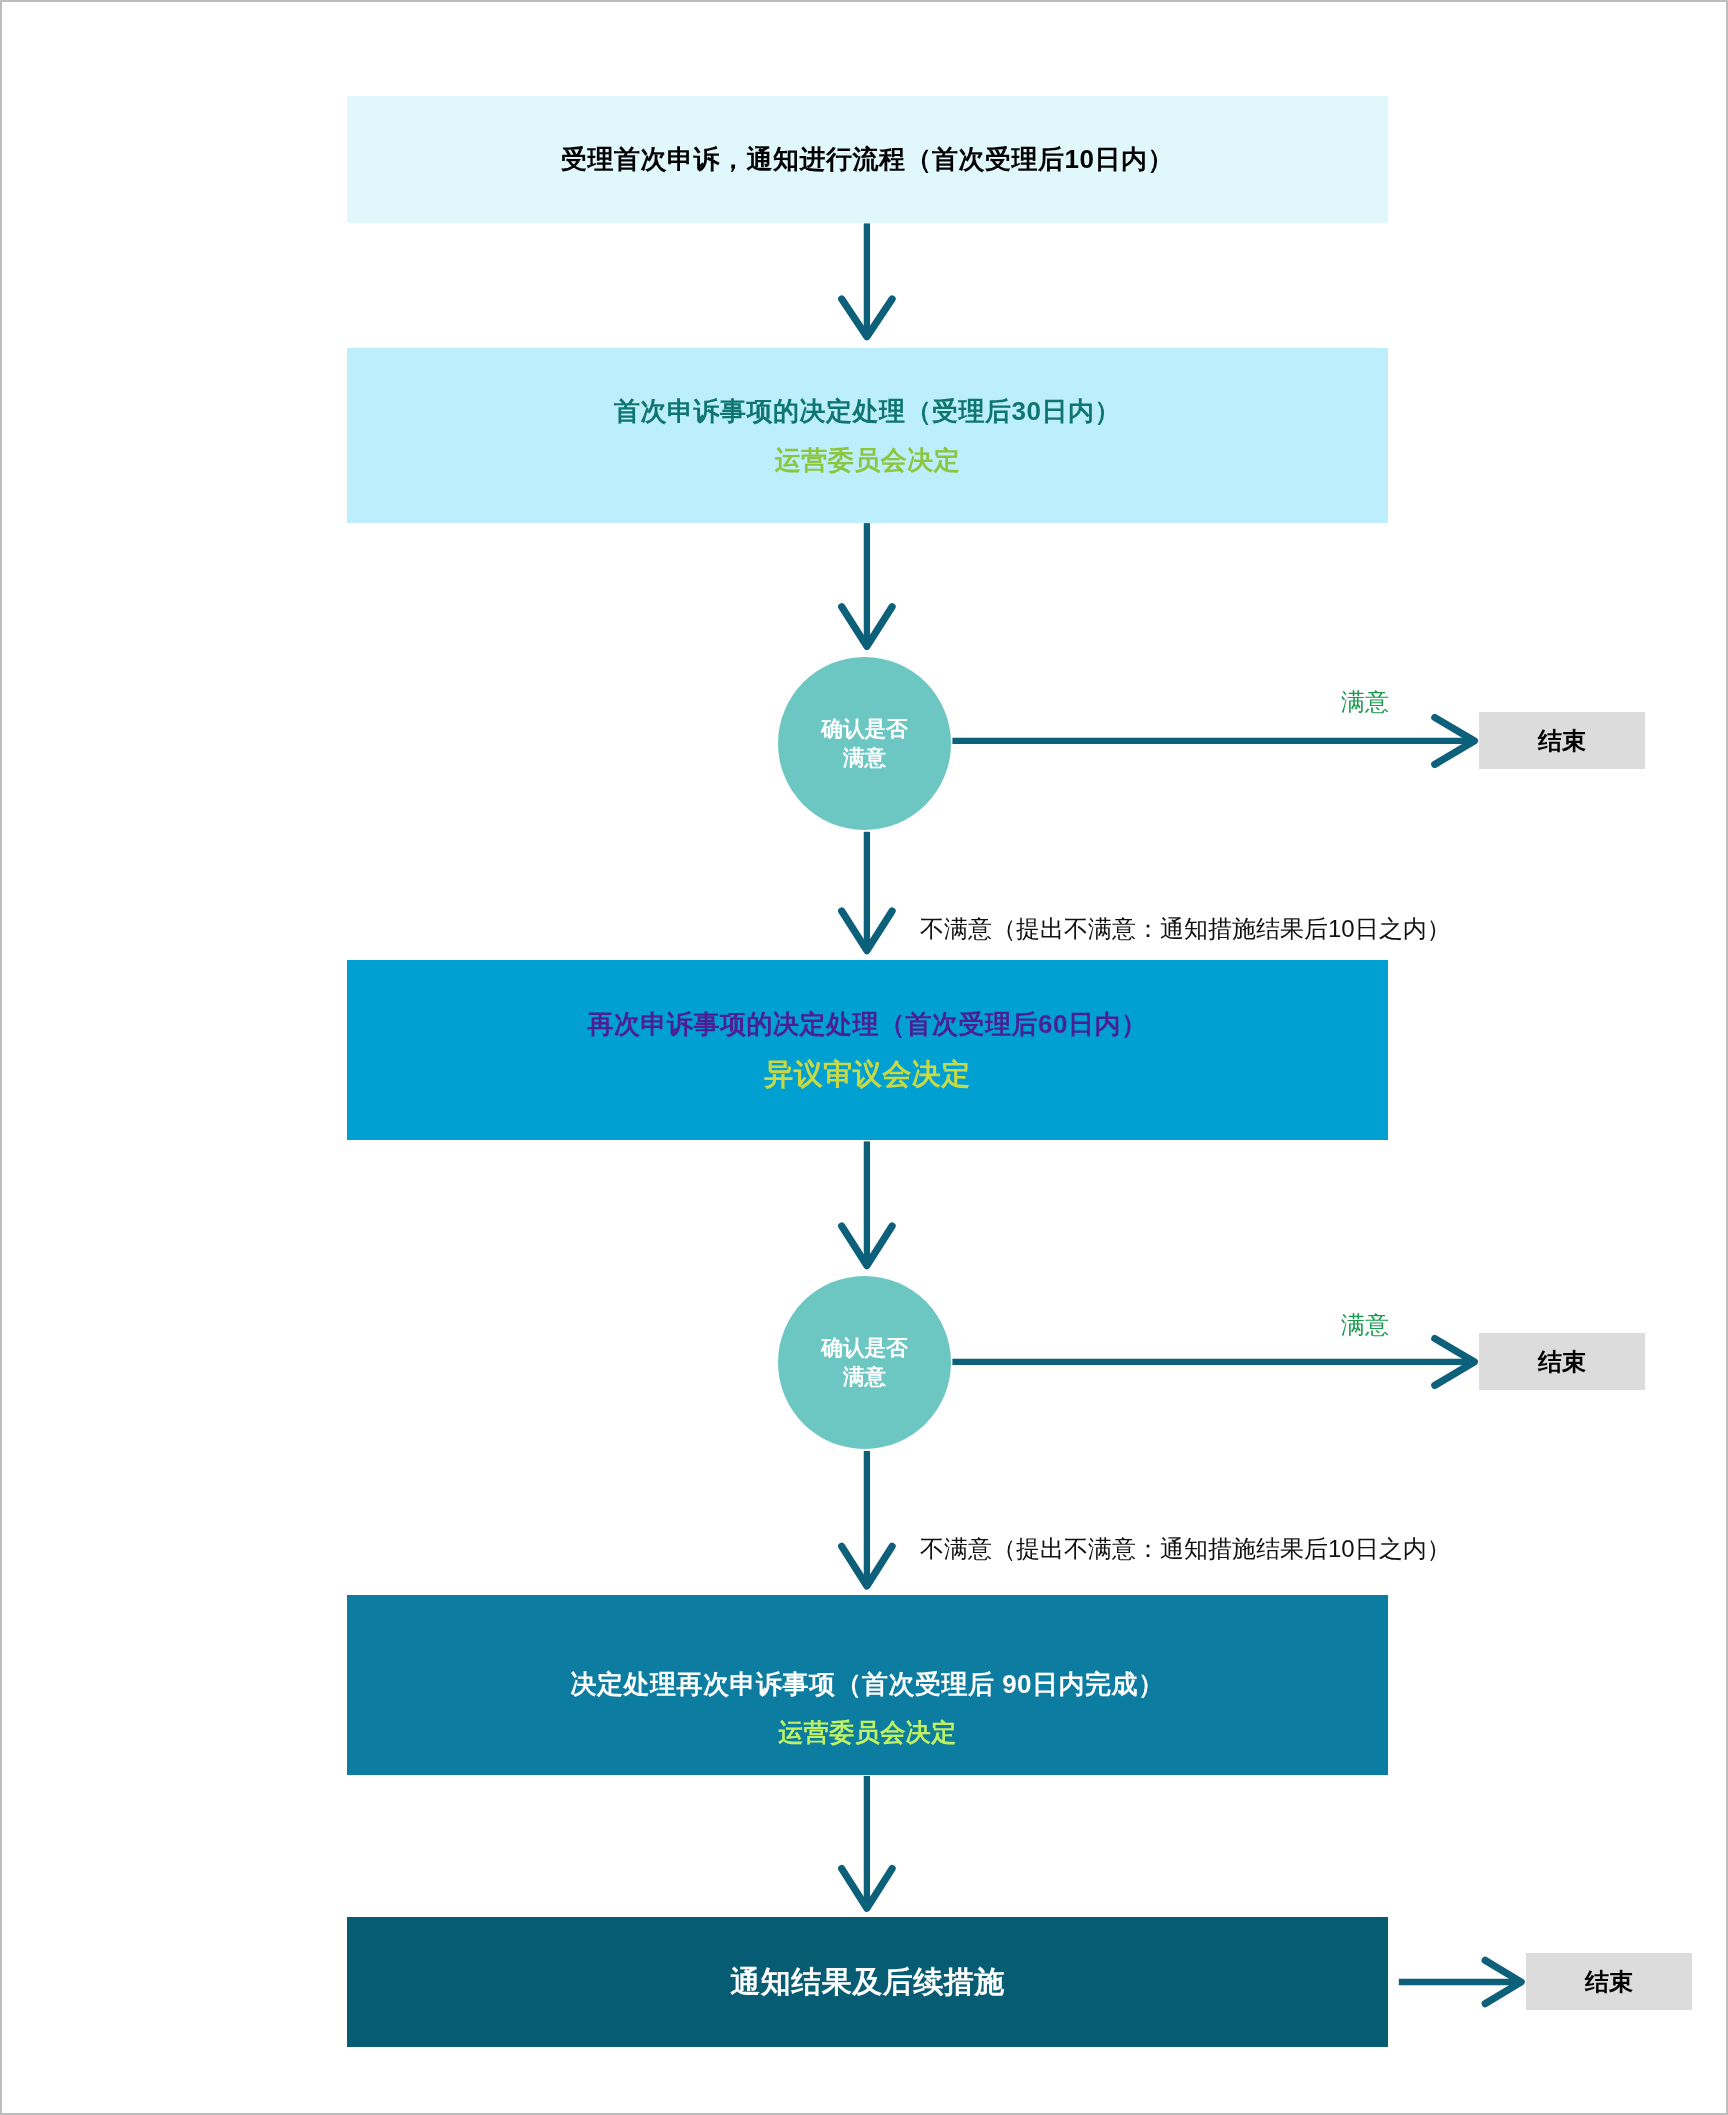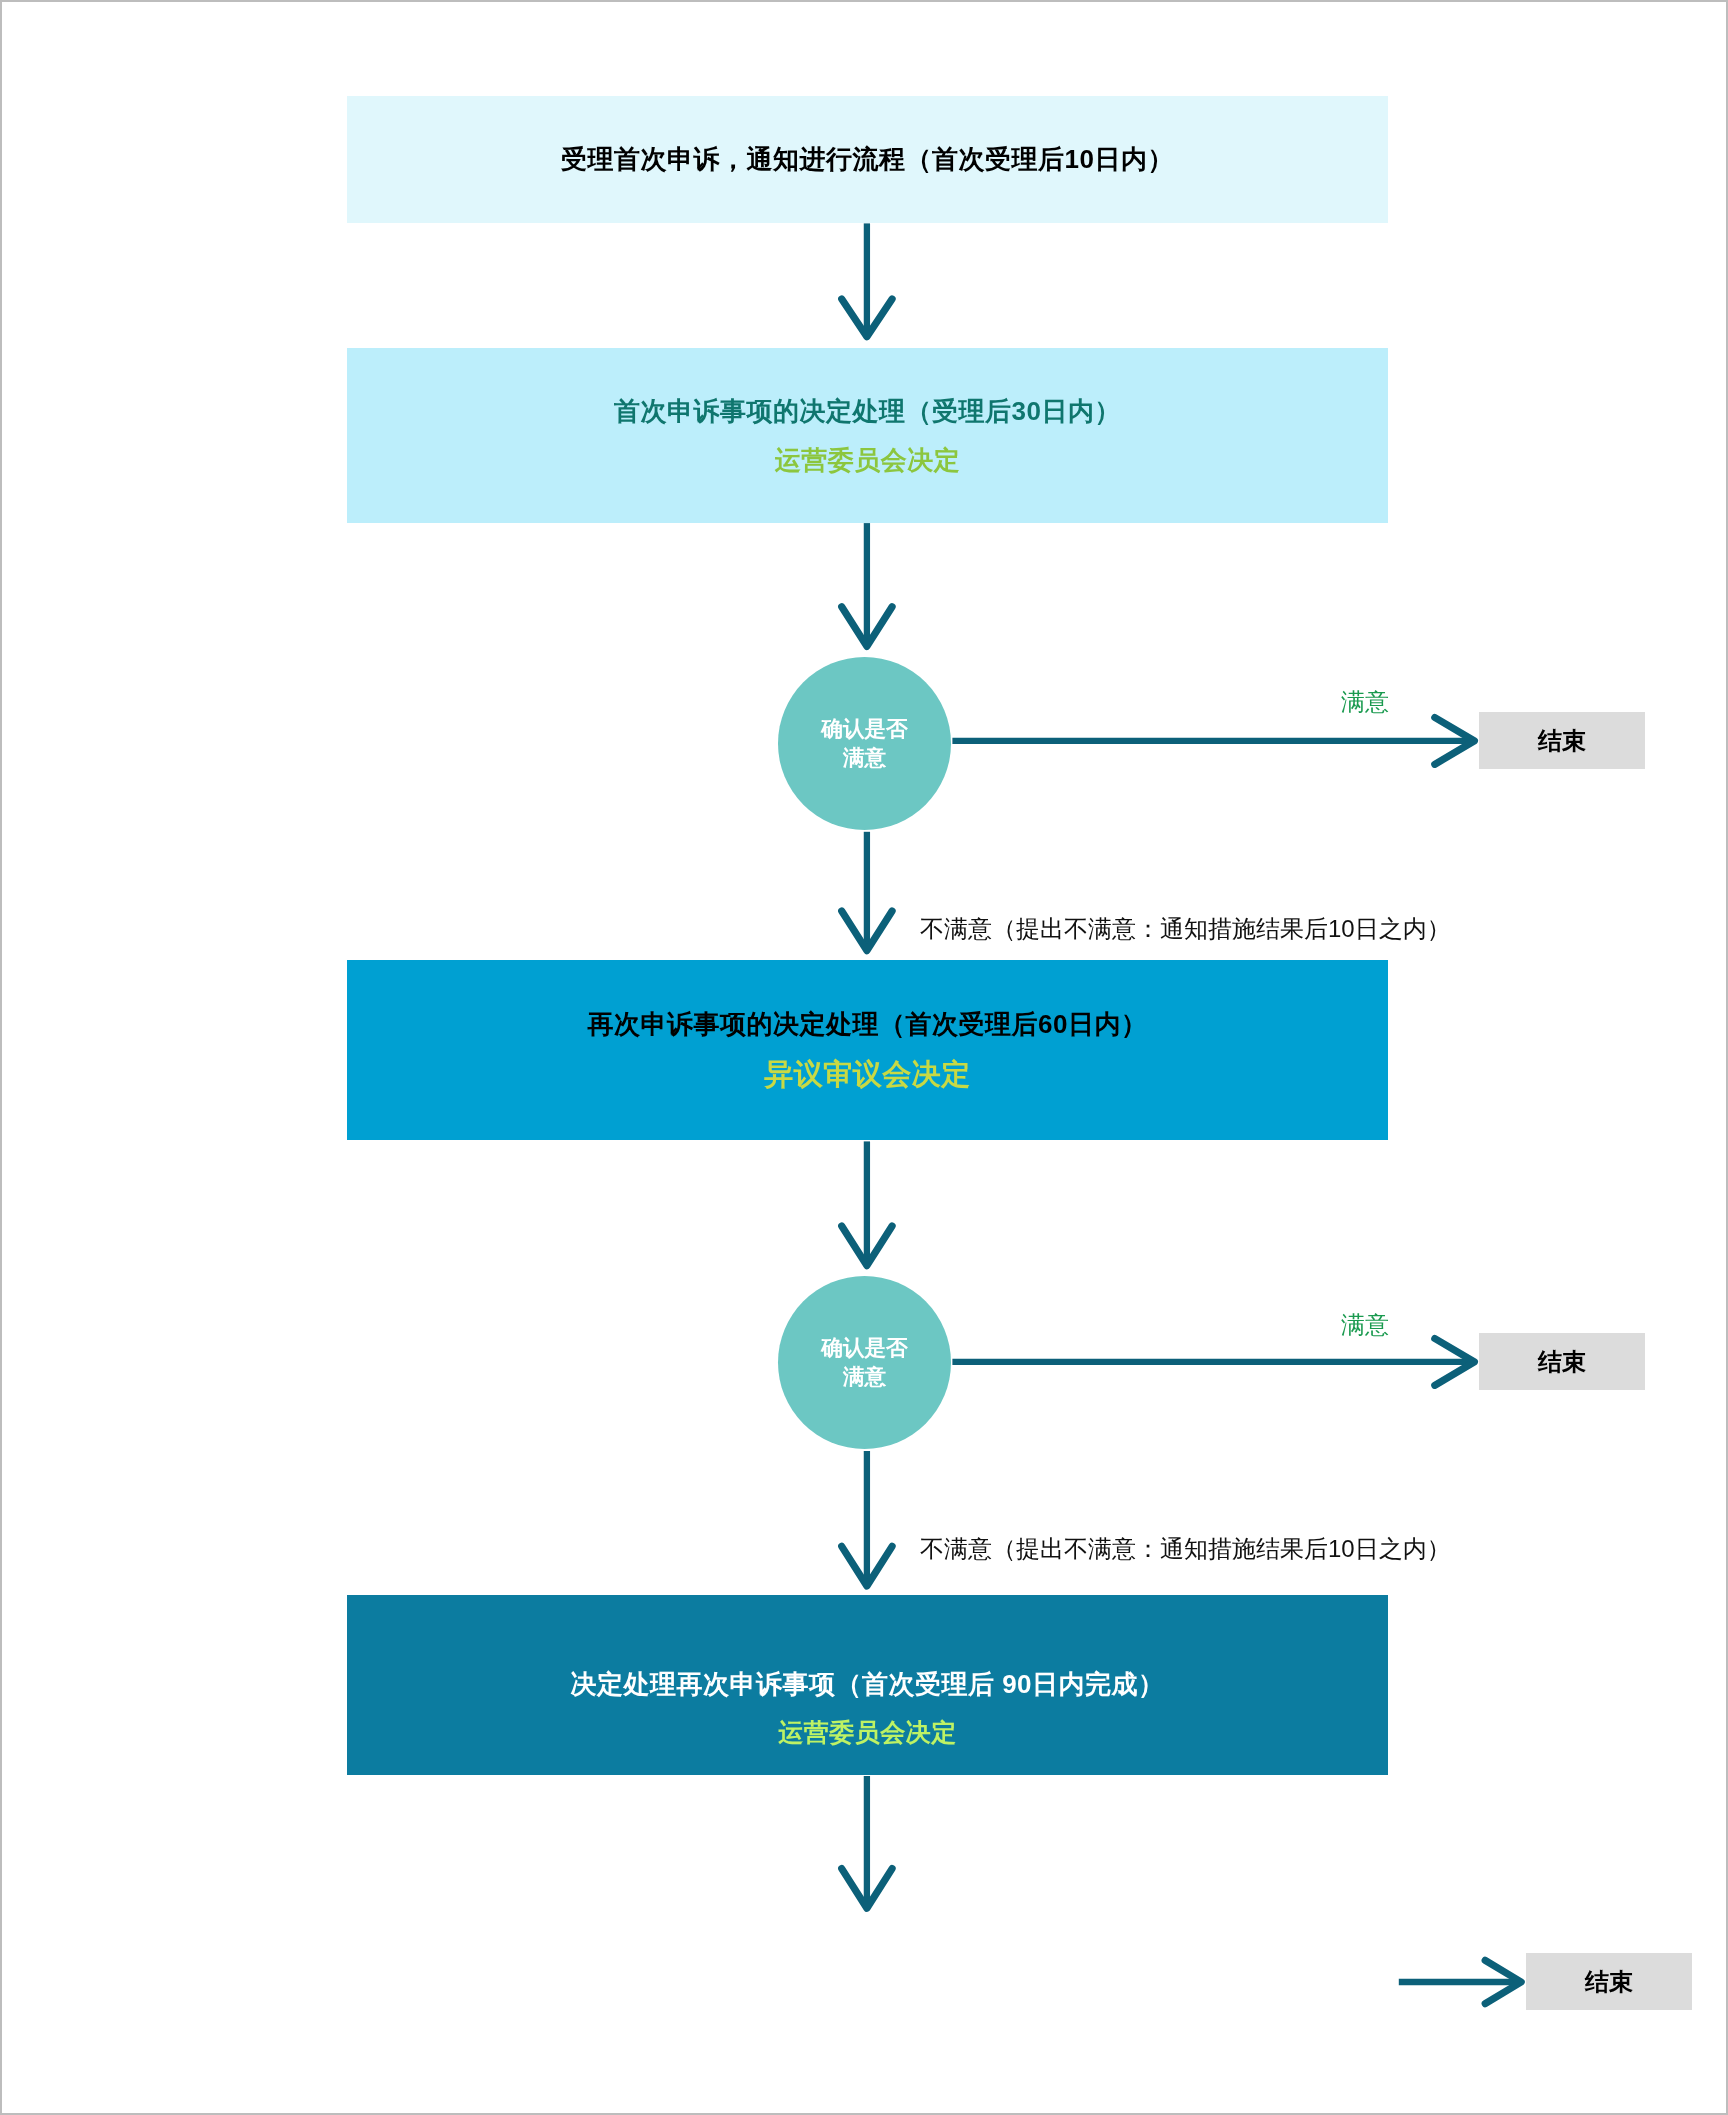--- a/index.html
+++ b/index.html
@@ -69,21 +69,21 @@
   #box-first-decision .proc-sub  { font-size: 26px; color: #8cc63e; }
 
   
   #box-second-decision {
     left: 345px;
     top: 958px;
     width: 1041px;
     height: 180px;
     background: #00a0d2;
   }
-  #box-second-decision .proc-title { font-size: 26px; color: #000000; }
+  #box-second-decision .proc-title { font-size: 26px; color: #4c1d95; }
   #box-second-decision .proc-sub  { font-size: 29px; color: #c8d944; }
 
   
   #box-third-decision {
     left: 345px;
     top: 1593px;
     width: 1041px;
     height: 180px;
     background: #0c7ca0;
   }
@@ -247,17 +247,20 @@
 
   <div class="end-box" id="end-box-2">结束</div>
 
   <div class="edge-label label-no" id="label-unsatisfied-2">不满意（提出不满意：通知措施结果后10日之内）</div>
 
   <div class="proc-box" id="box-third-decision">
     <div class="proc-title">决定处理再次申诉事项（首次受理后 90日内完成）</div>
     <div class="proc-sub">运营委员会决定</div>
   </div>
 
+  <div class="proc-box" id="box-notify">
+    <div class="proc-title">通知结果及后续措施</div>
+  </div>
 
   <div class="end-box" id="end-box-3">结束</div>
 
 </div>
 
 
 </body></html>

